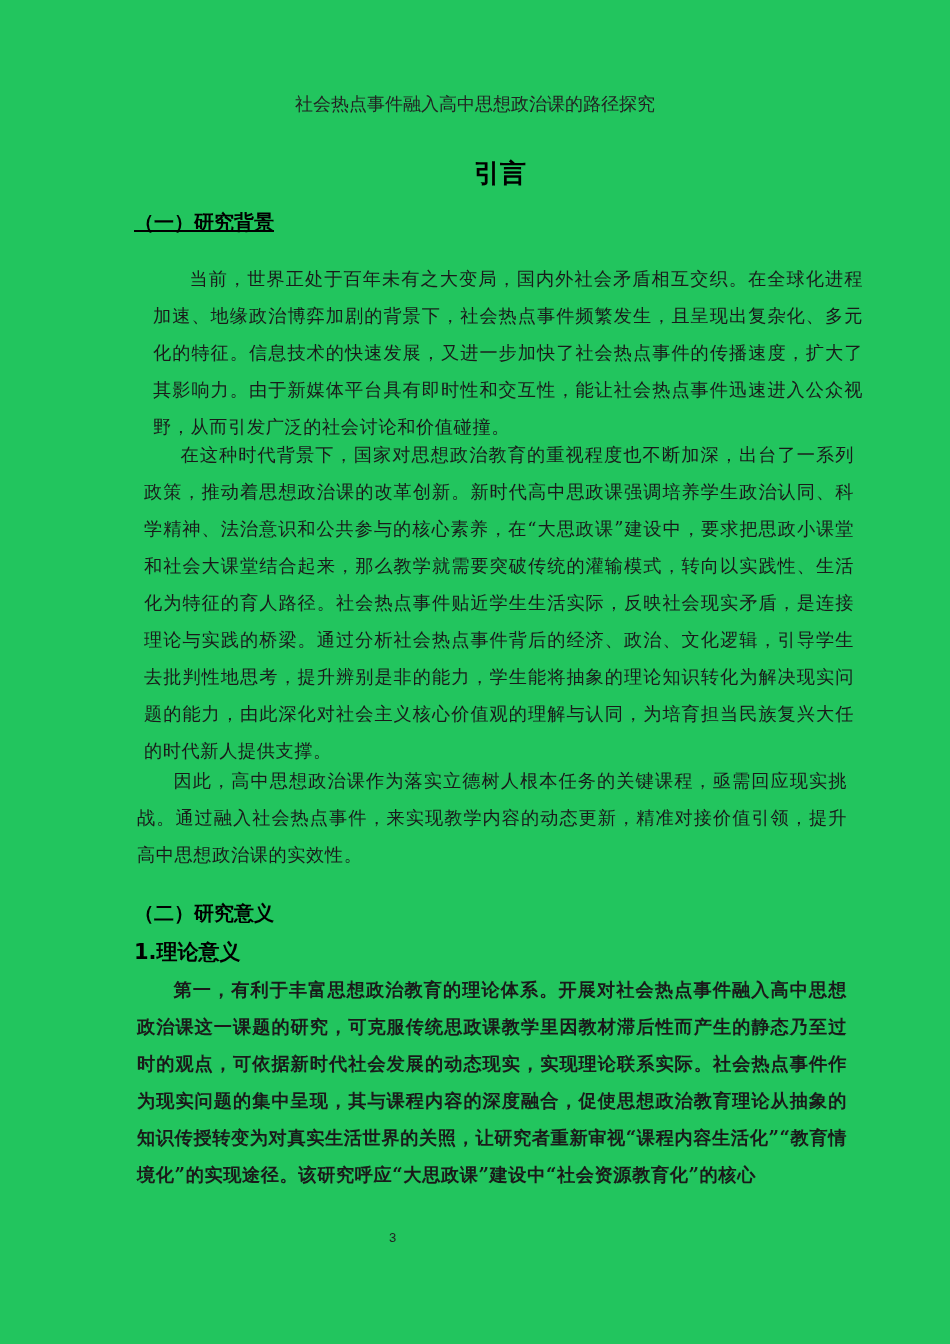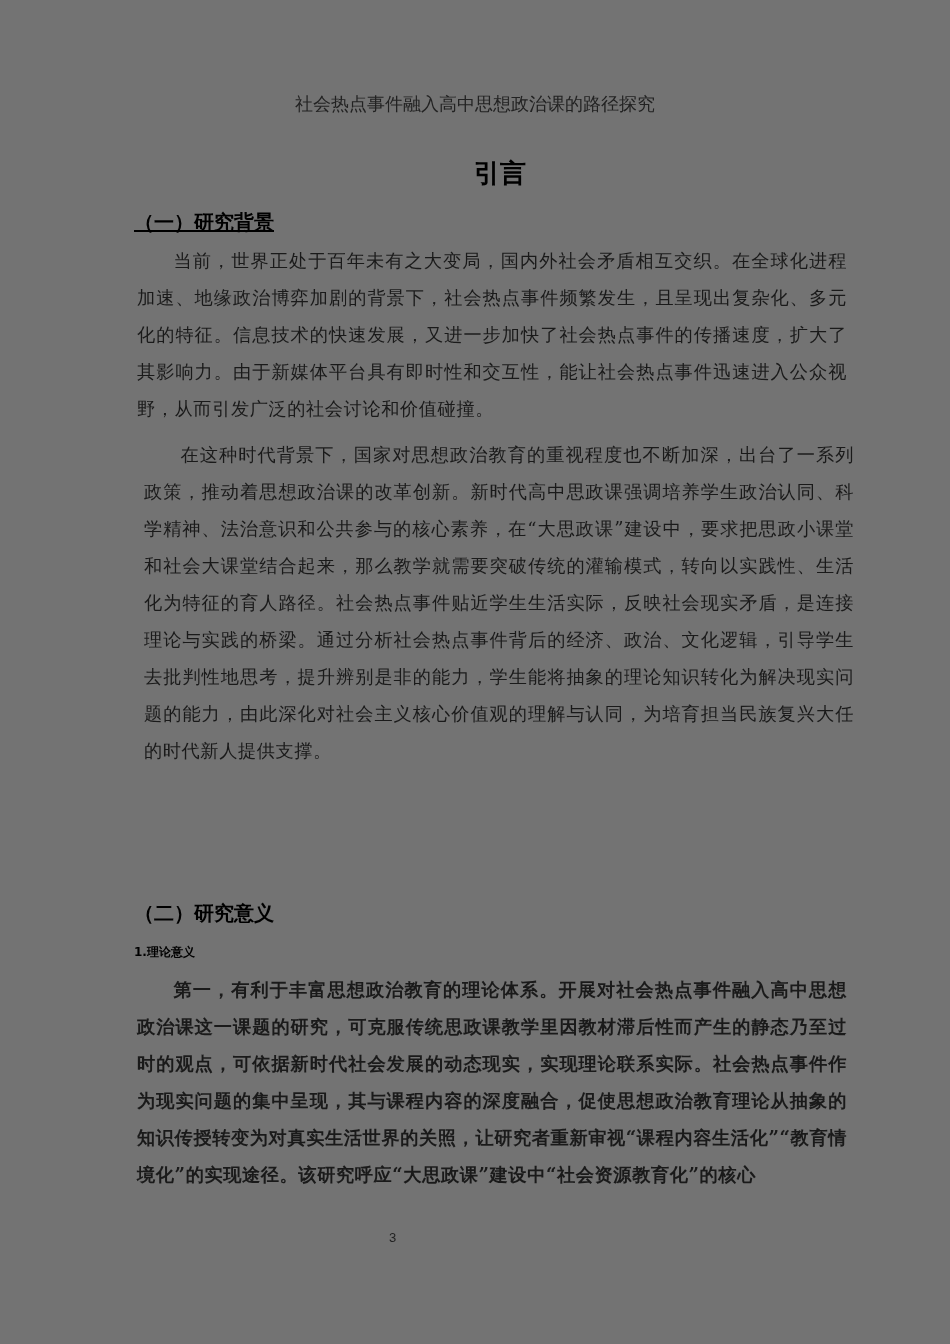--- a/index.html
+++ b/index.html
@@ -1,41 +1,42 @@
 <!DOCTYPE html>
 <html><head>
 <meta charset="utf-8">
 <style>
   html, body { margin: 0; padding: 0; background: #ffffff; }
   body { width: 950px; height: 1344px; position: relative; overflow: hidden;
          font-family: "DejaVu Serif", "Liberation Serif", serif; color: #111; }
-  .page { position: absolute; left: 0; top: 0; width: 950px; height: 1344px; background: #737373; }
+  .page { position: absolute; left: 0; top: 0; width: 950px; height: 1344px; background: #22c55e; }
   .running-header { position: absolute; top: 92px; left: 0; width: 950px; text-align: center;
          font-size: 18px; line-height: 24px; color: #222; }
   .chapter-title { position: absolute; top: 156px; left: 0; width: 1000px; text-align: center;
          font-family: "DejaVu Sans", "Liberation Sans", sans-serif; font-weight: bold;
          font-size: 26px; line-height: 34px; color: #000; }
   .h2 { position: absolute; left: 134px; font-family: "DejaVu Sans", "Liberation Sans", sans-serif;
         font-weight: bold; font-size: 20px; line-height: 28px; color: #000; }
   .h3 { position: absolute; left: 134px; font-family: "DejaVu Sans", "Liberation Sans", sans-serif;
-        font-weight: bold; font-size: 12px; line-height: 24px; color: #000; }
+        font-weight: bold; font-size: 21px; line-height: 24px; color: #000; }
   .para { position: absolute; left: 137px; width: 710px; font-size: 18.2px; line-height: 37px;
           text-align: justify; text-indent: 2em; color: #1a1a1a; letter-spacing: 0.6px; }
   .page-number { position: absolute; top: 1230px; left: 0; width: 785px; text-align: center;
           font-family: "Liberation Sans", sans-serif; font-size: 13px; color: #222; }
 </style>
 </head>
 <body>
 
 <div class="page">
   <div class="running-header">社会热点事件融入高中思想政治课的路径探究</div>
   <div class="chapter-title">引言</div>
 
   <div class="h2" style="top:208px;text-decoration:underline;">（一）研究背景</div>
-  <p class="para" style="top:244px;margin:0;font-family:Liberation Mono, monospace;">当前，世界正处于百年未有之大变局，国内外社会矛盾相互交织。在全球化进程加速、地缘政治博弈加剧的背景下，社会热点事件频繁发生，且呈现出复杂化、多元化的特征。信息技术的快速发展，又进一步加快了社会热点事件的传播速度，扩大了其影响力。由于新媒体平台具有即时性和交互性，能让社会热点事件迅速进入公众视野，从而引发广泛的社会讨论和价值碰撞。</p>
+  <p class="para" style="top:244px;margin:16px;">当前，世界正处于百年未有之大变局，国内外社会矛盾相互交织。在全球化进程加速、地缘政治博弈加剧的背景下，社会热点事件频繁发生，且呈现出复杂化、多元化的特征。信息技术的快速发展，又进一步加快了社会热点事件的传播速度，扩大了其影响力。由于新媒体平台具有即时性和交互性，能让社会热点事件迅速进入公众视野，从而引发广泛的社会讨论和价值碰撞。</p>
   <p class="para" style="top:429px;margin:7px;">在这种时代背景下，国家对思想政治教育的重视程度也不断加深，出台了一系列政策，推动着思想政治课的改革创新。新时代高中思政课强调培养学生政治认同、科学精神、法治意识和公共参与的核心素养，在“大思政课”建设中，要求把思政小课堂和社会大课堂结合起来，那么教学就需要突破传统的灌输模式，转向以实践性、生活化为特征的育人路径。社会热点事件贴近学生生活实际，反映社会现实矛盾，是连接理论与实践的桥梁。通过分析社会热点事件背后的经济、政治、文化逻辑，引导学生去批判性地思考，提升辨别是非的能力，学生能将抽象的理论知识转化为解决现实问题的能力，由此深化对社会主义核心价值观的理解与认同，为培育担当民族复兴大任的时代新人提供支撑。</p>
+  <p class="para" style="top:762px;margin:0;">因此，高中思想政治课作为落实立德树人根本任务的关键课程，亟需回应现实挑战。通过融入社会热点事件，来实现教学内容的动态更新，精准对接价值引领，提升高中思想政治课的实效性。</p>
 
   <div class="h2" style="top:899px;font-family:Liberation Serif, serif;">（二）研究意义</div>
   <div class="h3" style="top:940px;">1.理论意义</div>
   <p class="para" style="top:971px;margin:0;font-weight:bold;">第一，有利于丰富思想政治教育的理论体系。开展对社会热点事件融入高中思想政治课这一课题的研究，可克服传统思政课教学里因教材滞后性而产生的静态乃至过时的观点，可依据新时代社会发展的动态现实，实现理论联系实际。社会热点事件作为现实问题的集中呈现，其与课程内容的深度融合，促使思想政治教育理论从抽象的知识传授转变为对真实生活世界的关照，让研究者重新审视“课程内容生活化”“教育情境化”的实现途径。该研究呼应“大思政课”建设中“社会资源教育化”的核心</p>
 
   <div class="page-number">3</div>
 </div>
 
 </body></html>

